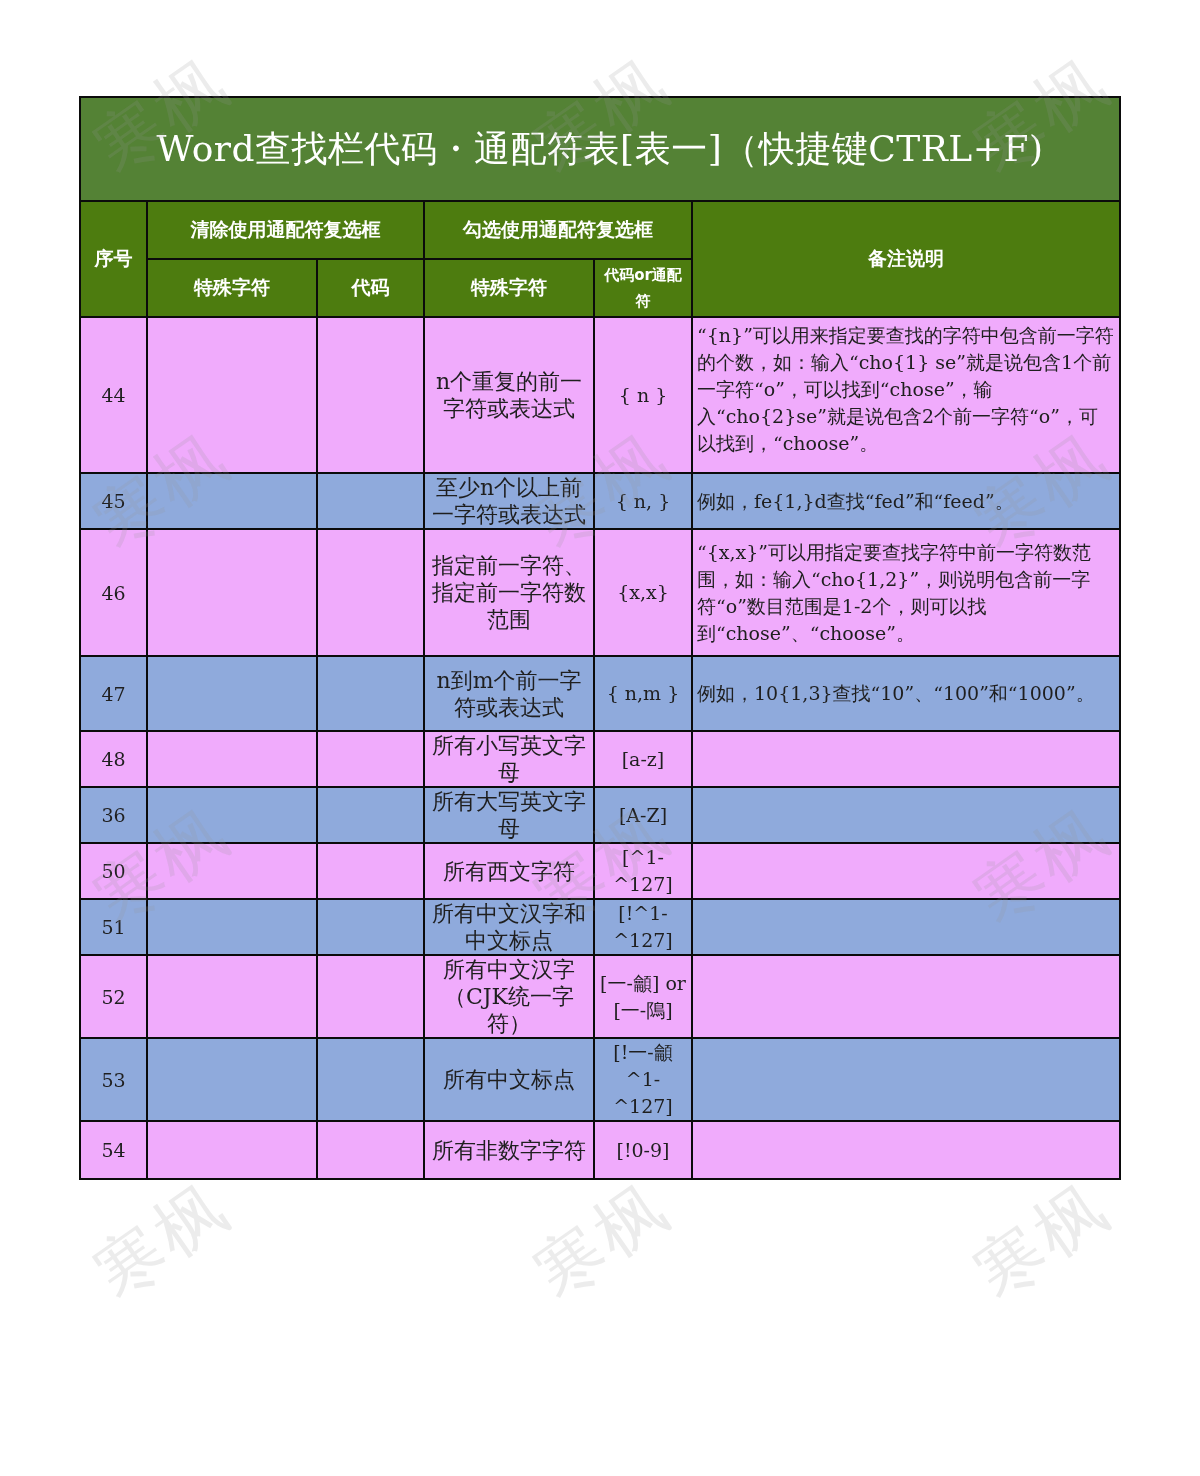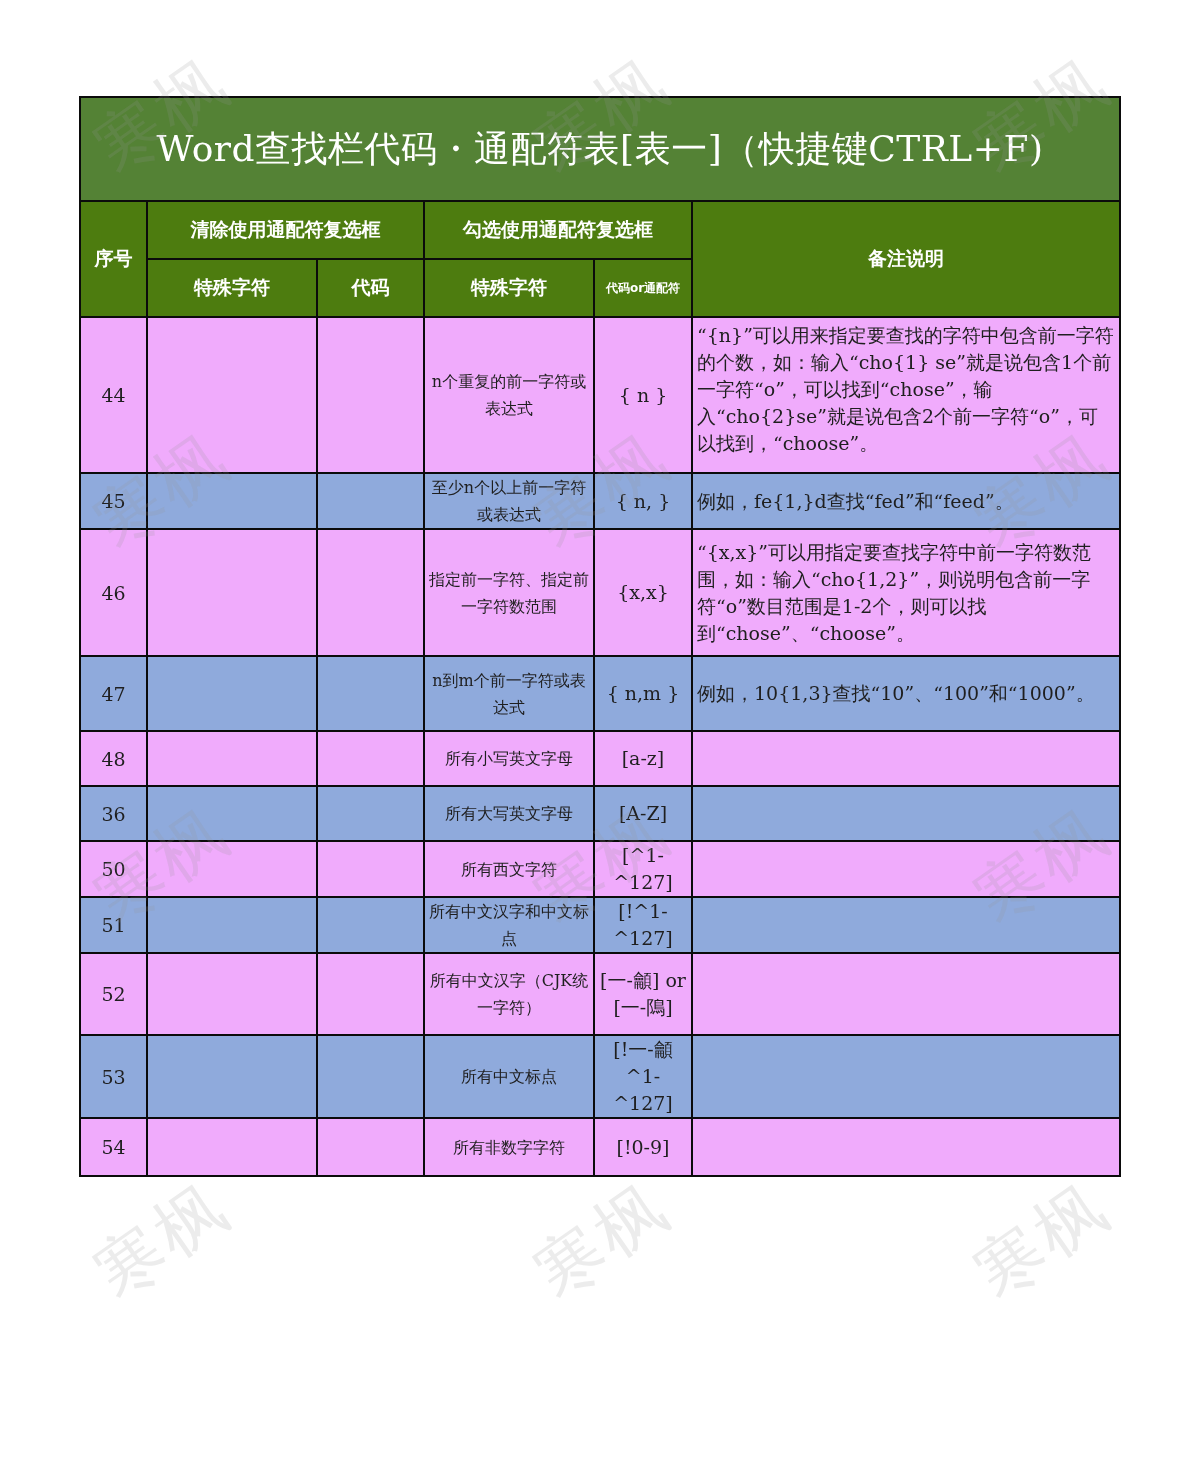--- a/index.html
+++ b/index.html
@@ -21,25 +21,25 @@
     overflow: hidden; color: #1f1f1f;
   }
   .title-cell {
     background: #548235; color: #ffffff !important; height: 102px;
     font-size: 36px; font-weight: normal; letter-spacing: 0.5px;
   }
   .hdr {
     background: #4d7c0f; color: #ffffff !important; font-family: "DejaVu Sans", sans-serif;
     font-size: 19px; font-weight: bold;
   }
-  .hdr.small { font-size: 12px; line-height: 26px; }
+  .hdr.small { font-size: 15px; line-height: 26px; }
   .r-light td { background: #f0abfc; }
   .r-dark td { background: #8faadc; }
   .num { font-size: 19px; margin-top: 36px; }
-  .desc-cell { font-size: 16px; line-height: 27px; }
+  .desc-cell { font-size: 22px; line-height: 27px; }
   .code-cell { font-size: 19px; line-height: 27px; }
   .note-cell { text-align: left !important; font-size: 19px; line-height: 27px; vertical-align: top !important; padding: 4px 4px 0 4px !important; }
   .note-cell.mid { vertical-align: middle !important; padding-top: 0 !important; }
   .clip { max-height: 140px; overflow: hidden; }
 </style>
 </head>
 <body>
 
 <div class="wm" style="left:90px;top:70px;">寒枫</div>
 <div class="wm" style="left:530px;top:70px;">寒枫</div>

